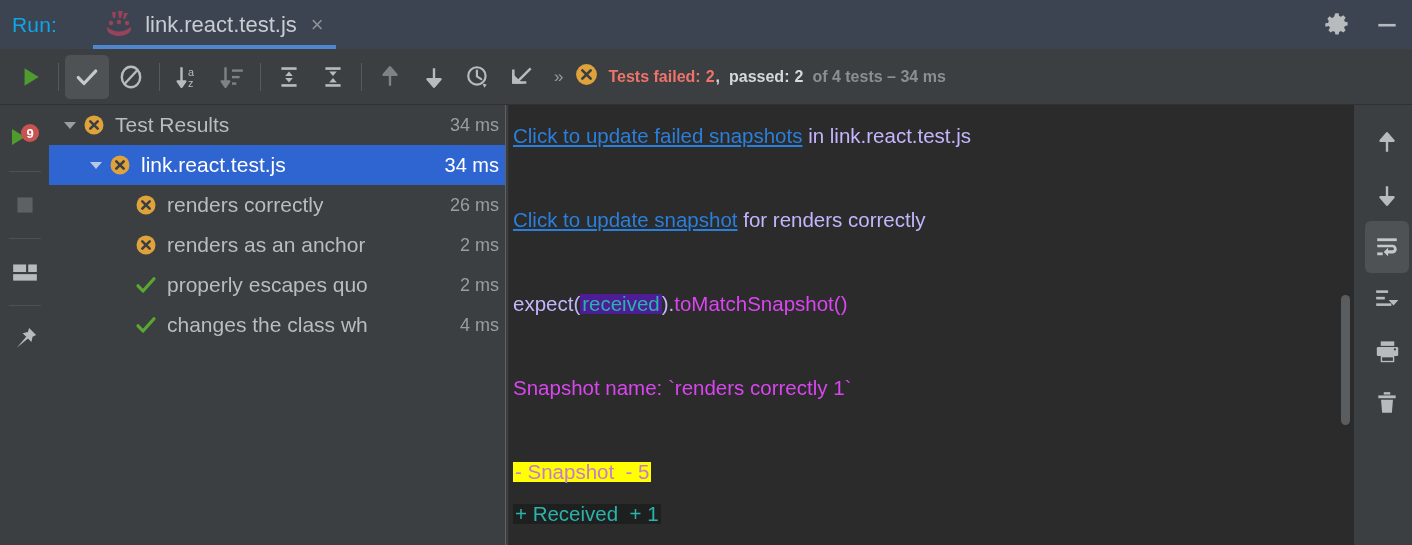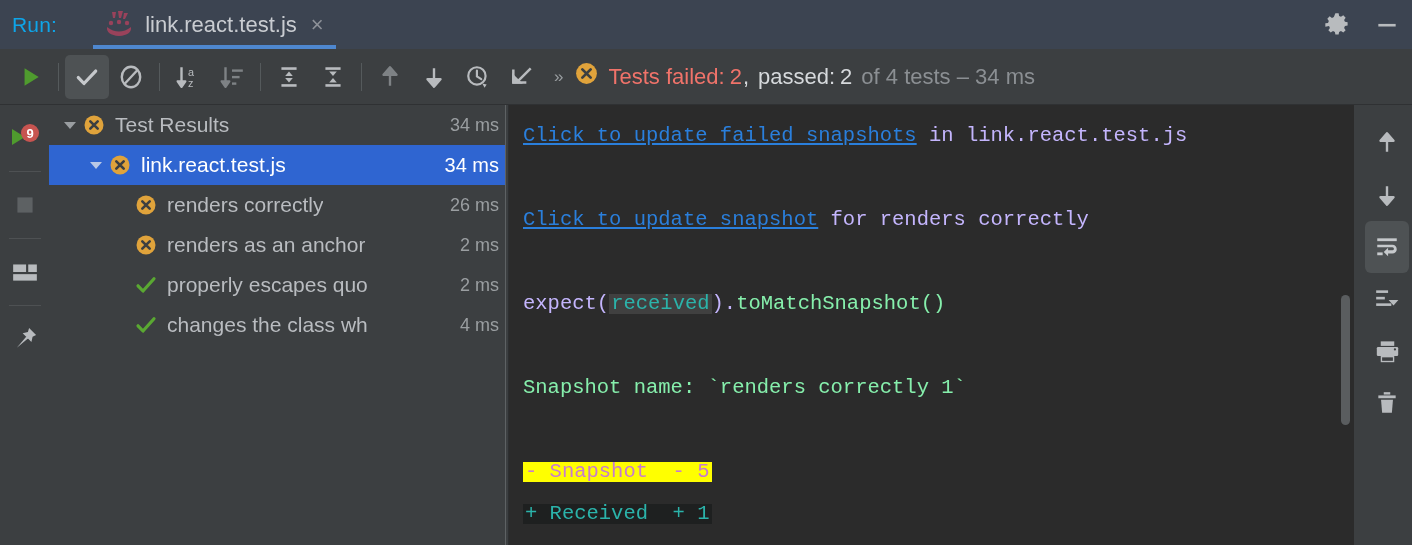--- a/index.html
+++ b/index.html
@@ -47,21 +47,21 @@
   }
   .tbtn{
     width:44px; height:44px; display:flex; align-items:center; justify-content:center;
     border-radius:5px; flex:0 0 auto;
   }
   .tbtn.on{ background:#4e5254; }
   .tsep{ width:1px; height:28px; background:#555a5c; margin:0 6px; flex:0 0 auto; }
   .chev{ color:#9a9ea1; font-size:17px; padding:0 10px; letter-spacing:-1px;}
   .status{
     display:flex; align-items:center; gap:9px; margin-left:2px;
-    font-size:22px; white-space:nowrap;
+    font-size:16px; white-space:nowrap;font-weight:bold;
   }
   .st-fail{ color:#f0736a; }
   .st-pass{ color:#d6d9dc; }
   .st-dim{ color:#8b8f93; }
 
   
   .leftstrip{
     position:absolute; left:0; top:105px; width:49px; height:440px;
     background:#3c3f41; display:flex; flex-direction:column; align-items:center;
   }
@@ -89,29 +89,29 @@
   .row.sel .tm{ color:#ffffff; font-size:20px; }
   .divider{
     position:absolute; left:505px; top:105px; width:4px; height:440px;
     background:#3c3f41; border-left:1px solid #5e6264; border-right:1px solid #2d2f31;
   }
 
   
   .console{
     position:absolute; left:509px; top:105px; width:845px; height:440px;
     background:#2b2b2b; overflow:hidden;
-    font-family:Liberation Mono, monospace;
+    font-family:Liberation Sans, sans-serif;
     font-size:20.5px; line-height:1.0;
-    padding:10px 0 0 14px;
+    padding:10px 0 0 4px;
   }
   .cline{ height:42px; display:flex; align-items:center; white-space:pre; }
   .lnk{ color:#2a7fdc; text-decoration:underline; }
   .plain{ color:#c4b5fd; }
-  .red{ color:#86efac; }
-  .recv{ color:#2bb3aa; background:#404040; }
+  .red{ color:#d946ef; }
+  .recv{ color:#2bb3aa; background:#4c1d95; }
   .diffbox{ display:inline-block; padding:0 2px; }
   .snapline{ background:#ffff00; color:#c77bd0; }
   .recvline{ background:#1e2020; color:#2bb3aa; }
   .scrollbar{
     position:absolute; right:4px; top:190px; width:9px; height:130px;
     background:#5a5d5f; border-radius:5px;
   }
 
   
   .rightstrip{

